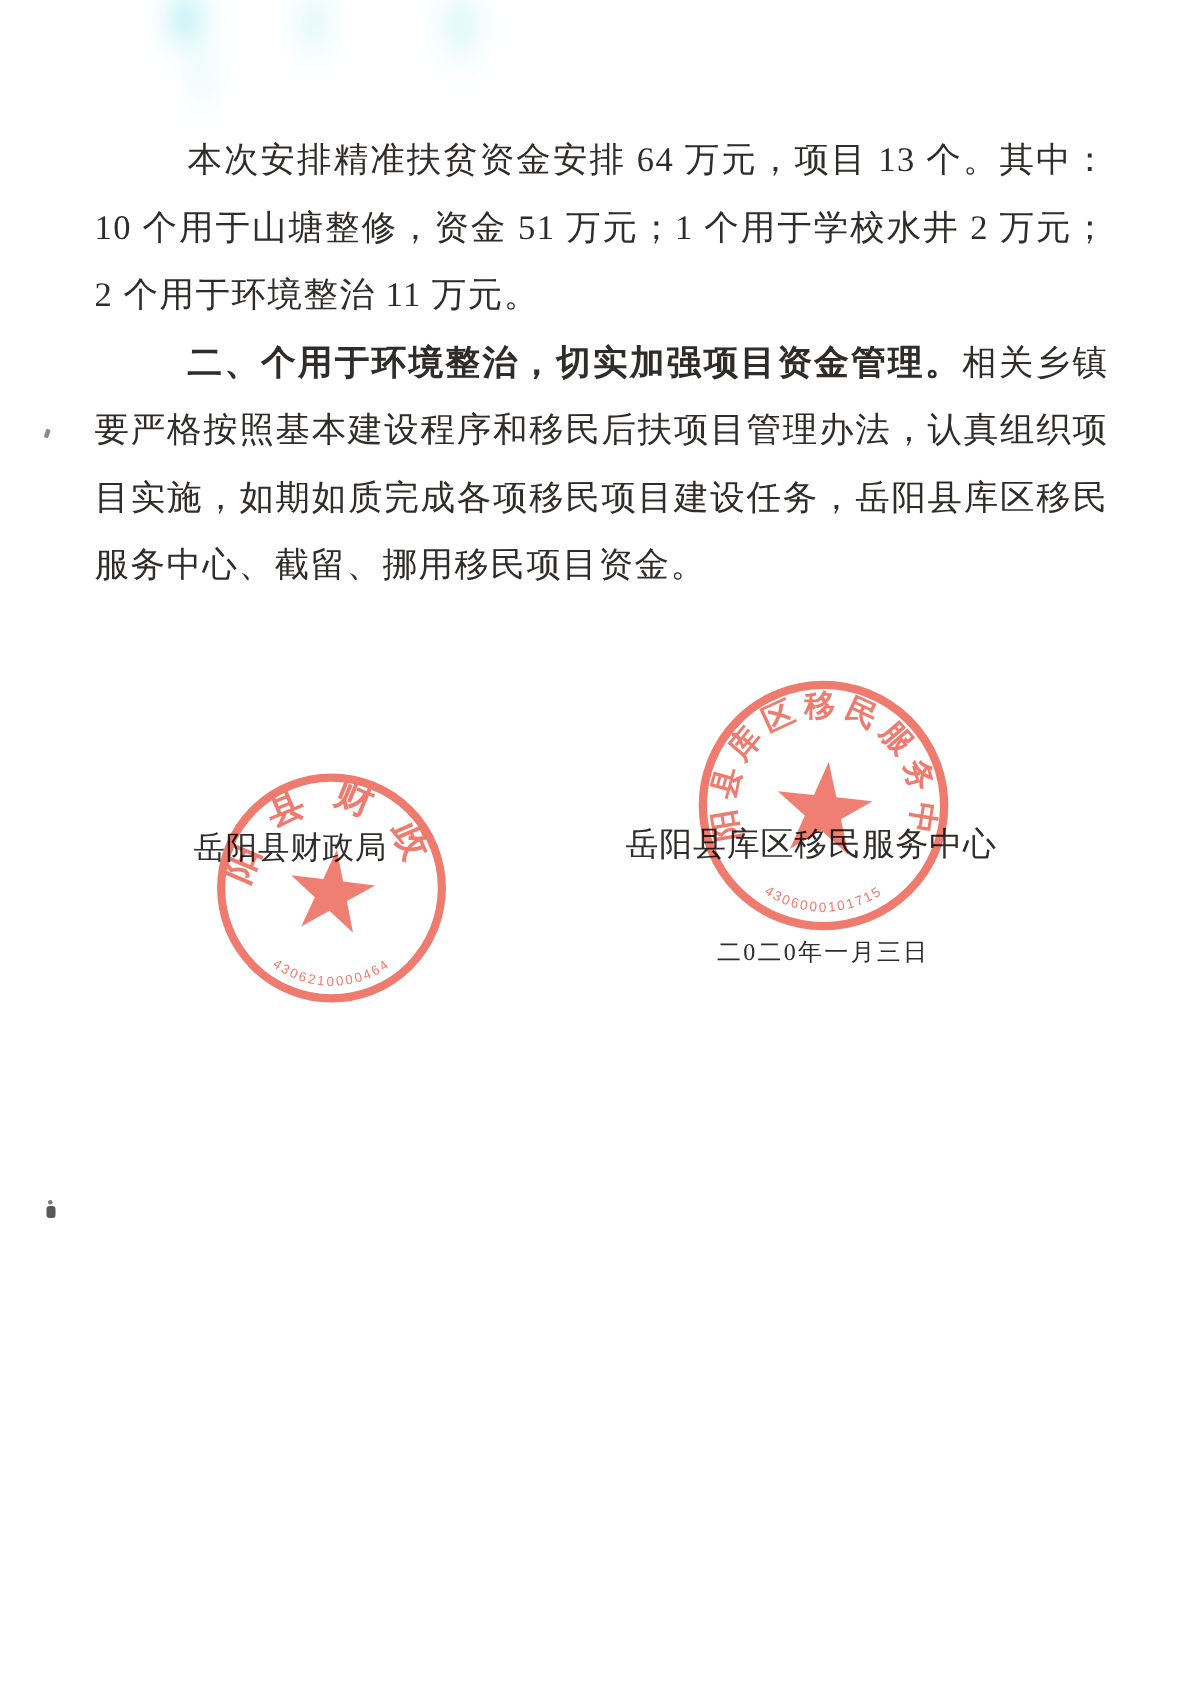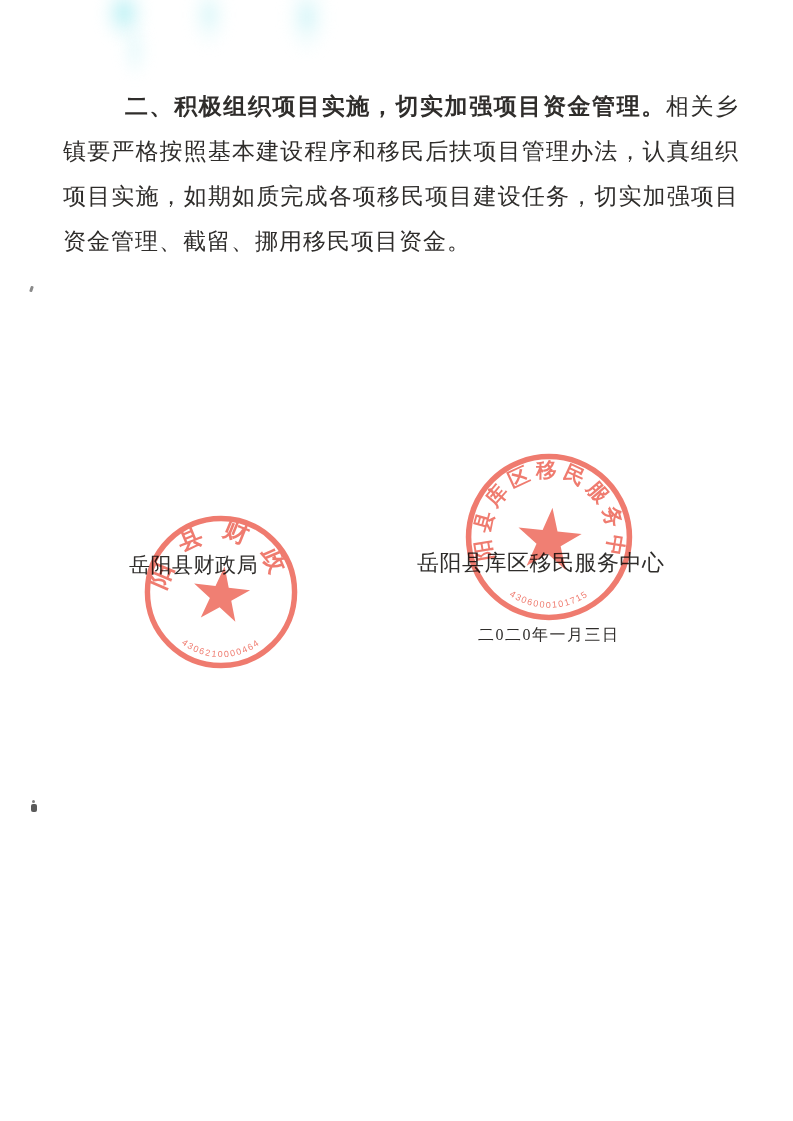--- a/index.html
+++ b/index.html
@@ -97,21 +97,22 @@
 <div class="page">
 
   <div class="smudge s1"></div>
   <div class="smudge s2"></div>
   <div class="smudge s3"></div>
   <div class="smudge s4"></div>
   <div class="speck1"></div>
   <div class="speck2"></div>
 
   <div class="content">
-    <p class="para"><span class="lead">二、积极组织项目实施，切实加强项目资金管理。</span><span>相关乡镇要严格按照基本建设程序和移民后扶项目管理办法，认真组织项目实施，如期如质完成各项移民项目建设任务，切实加强项目资金管理、截留、挪用移民项目资金。</span></p>
+    <p class="para">本次安排精准扶贫资金安排 64 万元，项目 13 个。其中：10 个用于山塘整修，资金 51 万元；1 个用于学校水井 2 万元；2 个用于环境整治 11 万元。</p>
+    <p class="para"><span class="lead">二、个用于环境整治，切实加强项目资金管理。</span><span>相关乡镇要严格按照基本建设程序和移民后扶项目管理办法，认真组织项目实施，如期如质完成各项移民项目建设任务，岳阳县库区移民服务中心、截留、挪用移民项目资金。</span></p>
   </div>
 
   <div class="sig sig-left">岳阳县财政局</div>
   <div class="sig sig-right">岳阳县库区移民服务中心</div>
   <div class="doc-date">二0二0年一月三日</div>
 
   <div class="seal seal-left">
     <svg viewBox="0 0 160 160" xmlns="http://www.w3.org/2000/svg">
       <defs>
         <path id="sealL-arc" d="M 29.3,98.5 A 54,54 0 1 1 130.7,98.5" fill="none"></path>

